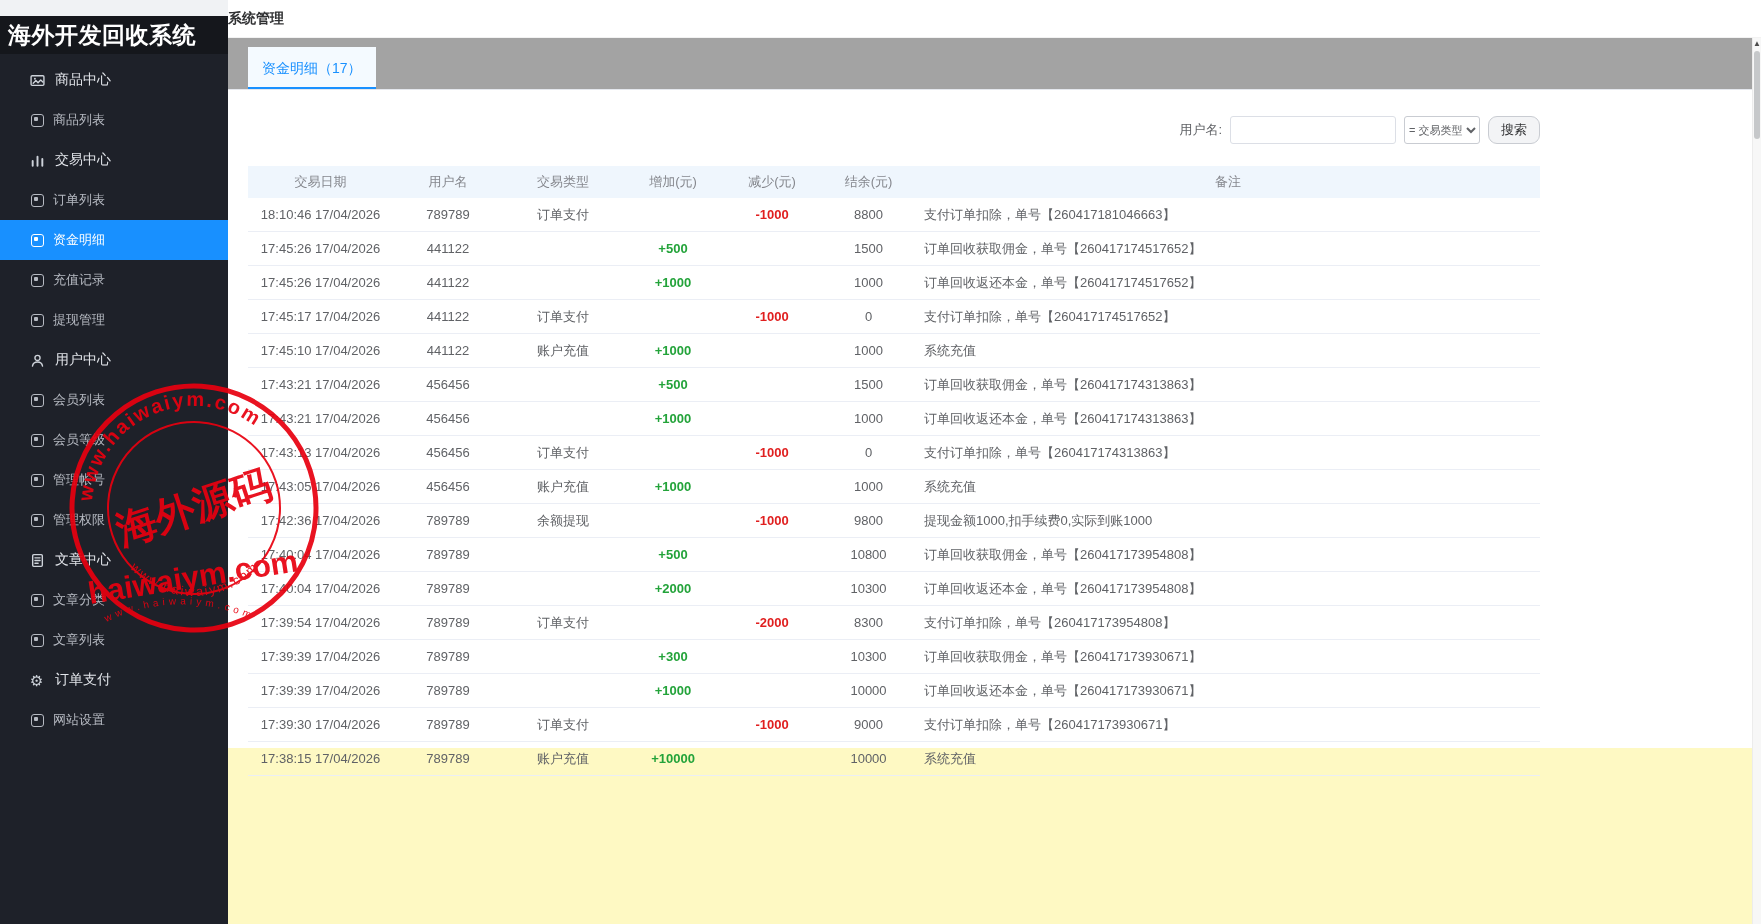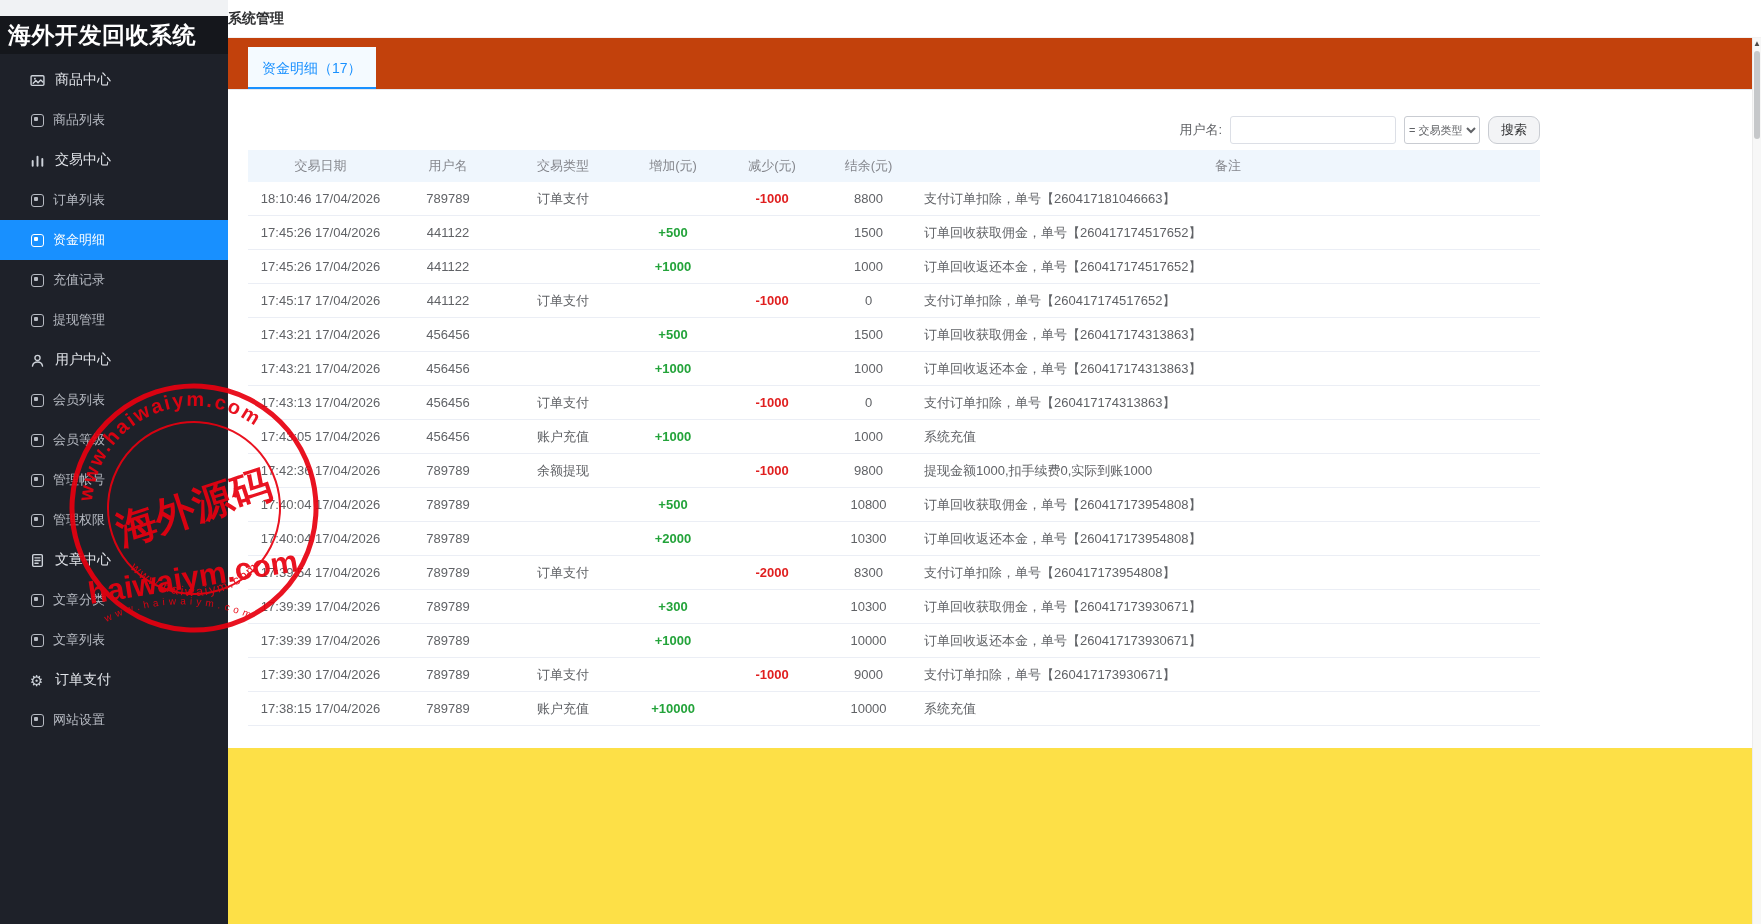--- a/index.html
+++ b/index.html
@@ -16,32 +16,32 @@
   .nav-section{height:40px;display:flex;align-items:center;padding-left:30px;color:#e2e5ea;font-size:14px;cursor:pointer}
   .nav-section .icon{width:15px;height:15px;margin-right:10px;color:#ced3da;flex:none}
   .nav-section .gear{width:15px;margin-right:10px;color:#ced3da;font-size:15px;line-height:15px;flex:none}
   .nav-item{height:40px;display:flex;align-items:center;padding-left:31px;color:#b6bac2;font-size:13px;cursor:pointer}
   .nav-item.active{background:var(--accent,#1890ff);color:#fff}
   .subicon{width:11px;height:11px;border:1px solid currentColor;border-radius:3px;display:inline-block;position:relative;margin-right:9px;flex:none}
   .subicon::after{content:"";position:absolute;left:2px;top:2px;width:4px;height:4px;background:currentColor;border-radius:1px}
   
   .topbar{position:absolute;left:228px;top:0;right:0;height:38px;background:#fff;display:flex;align-items:center;justify-content:flex-start;padding-right:34px;box-sizing:border-box;border-bottom:1px solid #f2f2f2;z-index:1}
   .sysmenu{font-size:14px;font-weight:700;color:#303133;cursor:pointer}
-  .tabrow{position:absolute;left:228px;top:38px;right:9px;height:52px;background:#c2410c;border-bottom:1px solid #e4e7ed;display:flex;align-items:flex-end;padding-left:20px;box-sizing:border-box;z-index:1}
+  .tabrow{position:absolute;left:228px;top:38px;right:9px;height:52px;background:#a3a3a3;border-bottom:1px solid #e4e7ed;display:flex;align-items:flex-end;padding-left:20px;box-sizing:border-box;z-index:1}
   .tab{padding:0 14px;height:42px;line-height:42px;font-size:14px;color:var(--accent,#1890ff);background:#f4faff;border-bottom:2px solid var(--accent,#1890ff);box-sizing:border-box;cursor:pointer;white-space:nowrap}
   
-  .main{position:absolute;left:228px;top:90px;right:9px;bottom:0;background:#fde047;overflow:hidden}
+  .main{position:absolute;left:228px;top:90px;right:9px;bottom:0;background:#fef9c3;overflow:hidden}
   .card{background:#fff;height:658px}
   .inner{width:1292px;margin-left:20px}
   .filter{display:flex;justify-content:flex-end;align-items:center;padding-top:26px;gap:8px}
   .filter-label{font-size:13px;color:#606266}
   .filter-input{width:148px;height:26px;border:1px solid #dcdfe6;border-radius:3px;padding:0 8px;font-size:13px;outline:none;color:#606266}
   .filter-select{height:28px;width:76px;border:1px solid #c9ccd2;border-radius:3px;font-size:11px;color:#606266;background:#fff}
   .search-btn{height:28px;padding:0 12px;border:1px solid #c9ccd2;background:#f3f4f6;border-radius:9px;font-size:13px;color:#303133;cursor:pointer}
-  .table-wrap{margin-top:6px}
+  .table-wrap{margin-top:22px}
   table{width:100%;border-collapse:collapse;table-layout:fixed;font-size:13px;color:#606266}
   thead th{background:var(--header-bg,#eff6fd);height:30px;font-weight:400;color:#85878d;text-align:center;overflow:hidden;white-space:nowrap}
   tbody td{height:33px;border-bottom:1px solid #ebeef5;text-align:center;padding:0 4px;overflow:hidden;white-space:nowrap}
   td.note{text-align:left;padding-left:8px}
   td.inc{color:var(--positive,#23a33a);font-weight:700}
   td.dec{color:var(--negative,#e01f1f);font-weight:700}
   
   .scrollbar{position:absolute;right:0;top:38px;bottom:0;width:9px;background:#f7f7f7;border-left:1px solid #ececec;box-sizing:border-box;z-index:3}
   .scroll-up{height:11px;text-align:center;font-size:8px;line-height:11px;color:#4a4a4a}
   .scroll-thumb{position:absolute;left:1px;top:13px;width:6px;height:88px;background:#c6c8ca;border-radius:3px;cursor:pointer}
@@ -215,20 +215,29 @@
               <td class="note">订单回收返还本金，单号【260417174517652】</td>
             </tr>
             <tr>
               <td>17:45:17 17/04/2026</td>
               <td>441122</td>
               <td>订单支付</td>
               <td class="inc"></td>
               <td class="dec">-1000</td>
               <td>0</td>
               <td class="note">支付订单扣除，单号【260417174517652】</td>
+            </tr>
+            <tr>
+              <td>17:45:10 17/04/2026</td>
+              <td>441122</td>
+              <td>账户充值</td>
+              <td class="inc">+1000</td>
+              <td class="dec"></td>
+              <td>1000</td>
+              <td class="note">系统充值</td>
             </tr>
             <tr>
               <td>17:43:21 17/04/2026</td>
               <td>456456</td>
               <td></td>
               <td class="inc">+500</td>
               <td class="dec"></td>
               <td>1500</td>
               <td class="note">订单回收获取佣金，单号【260417174313863】</td>
             </tr>

